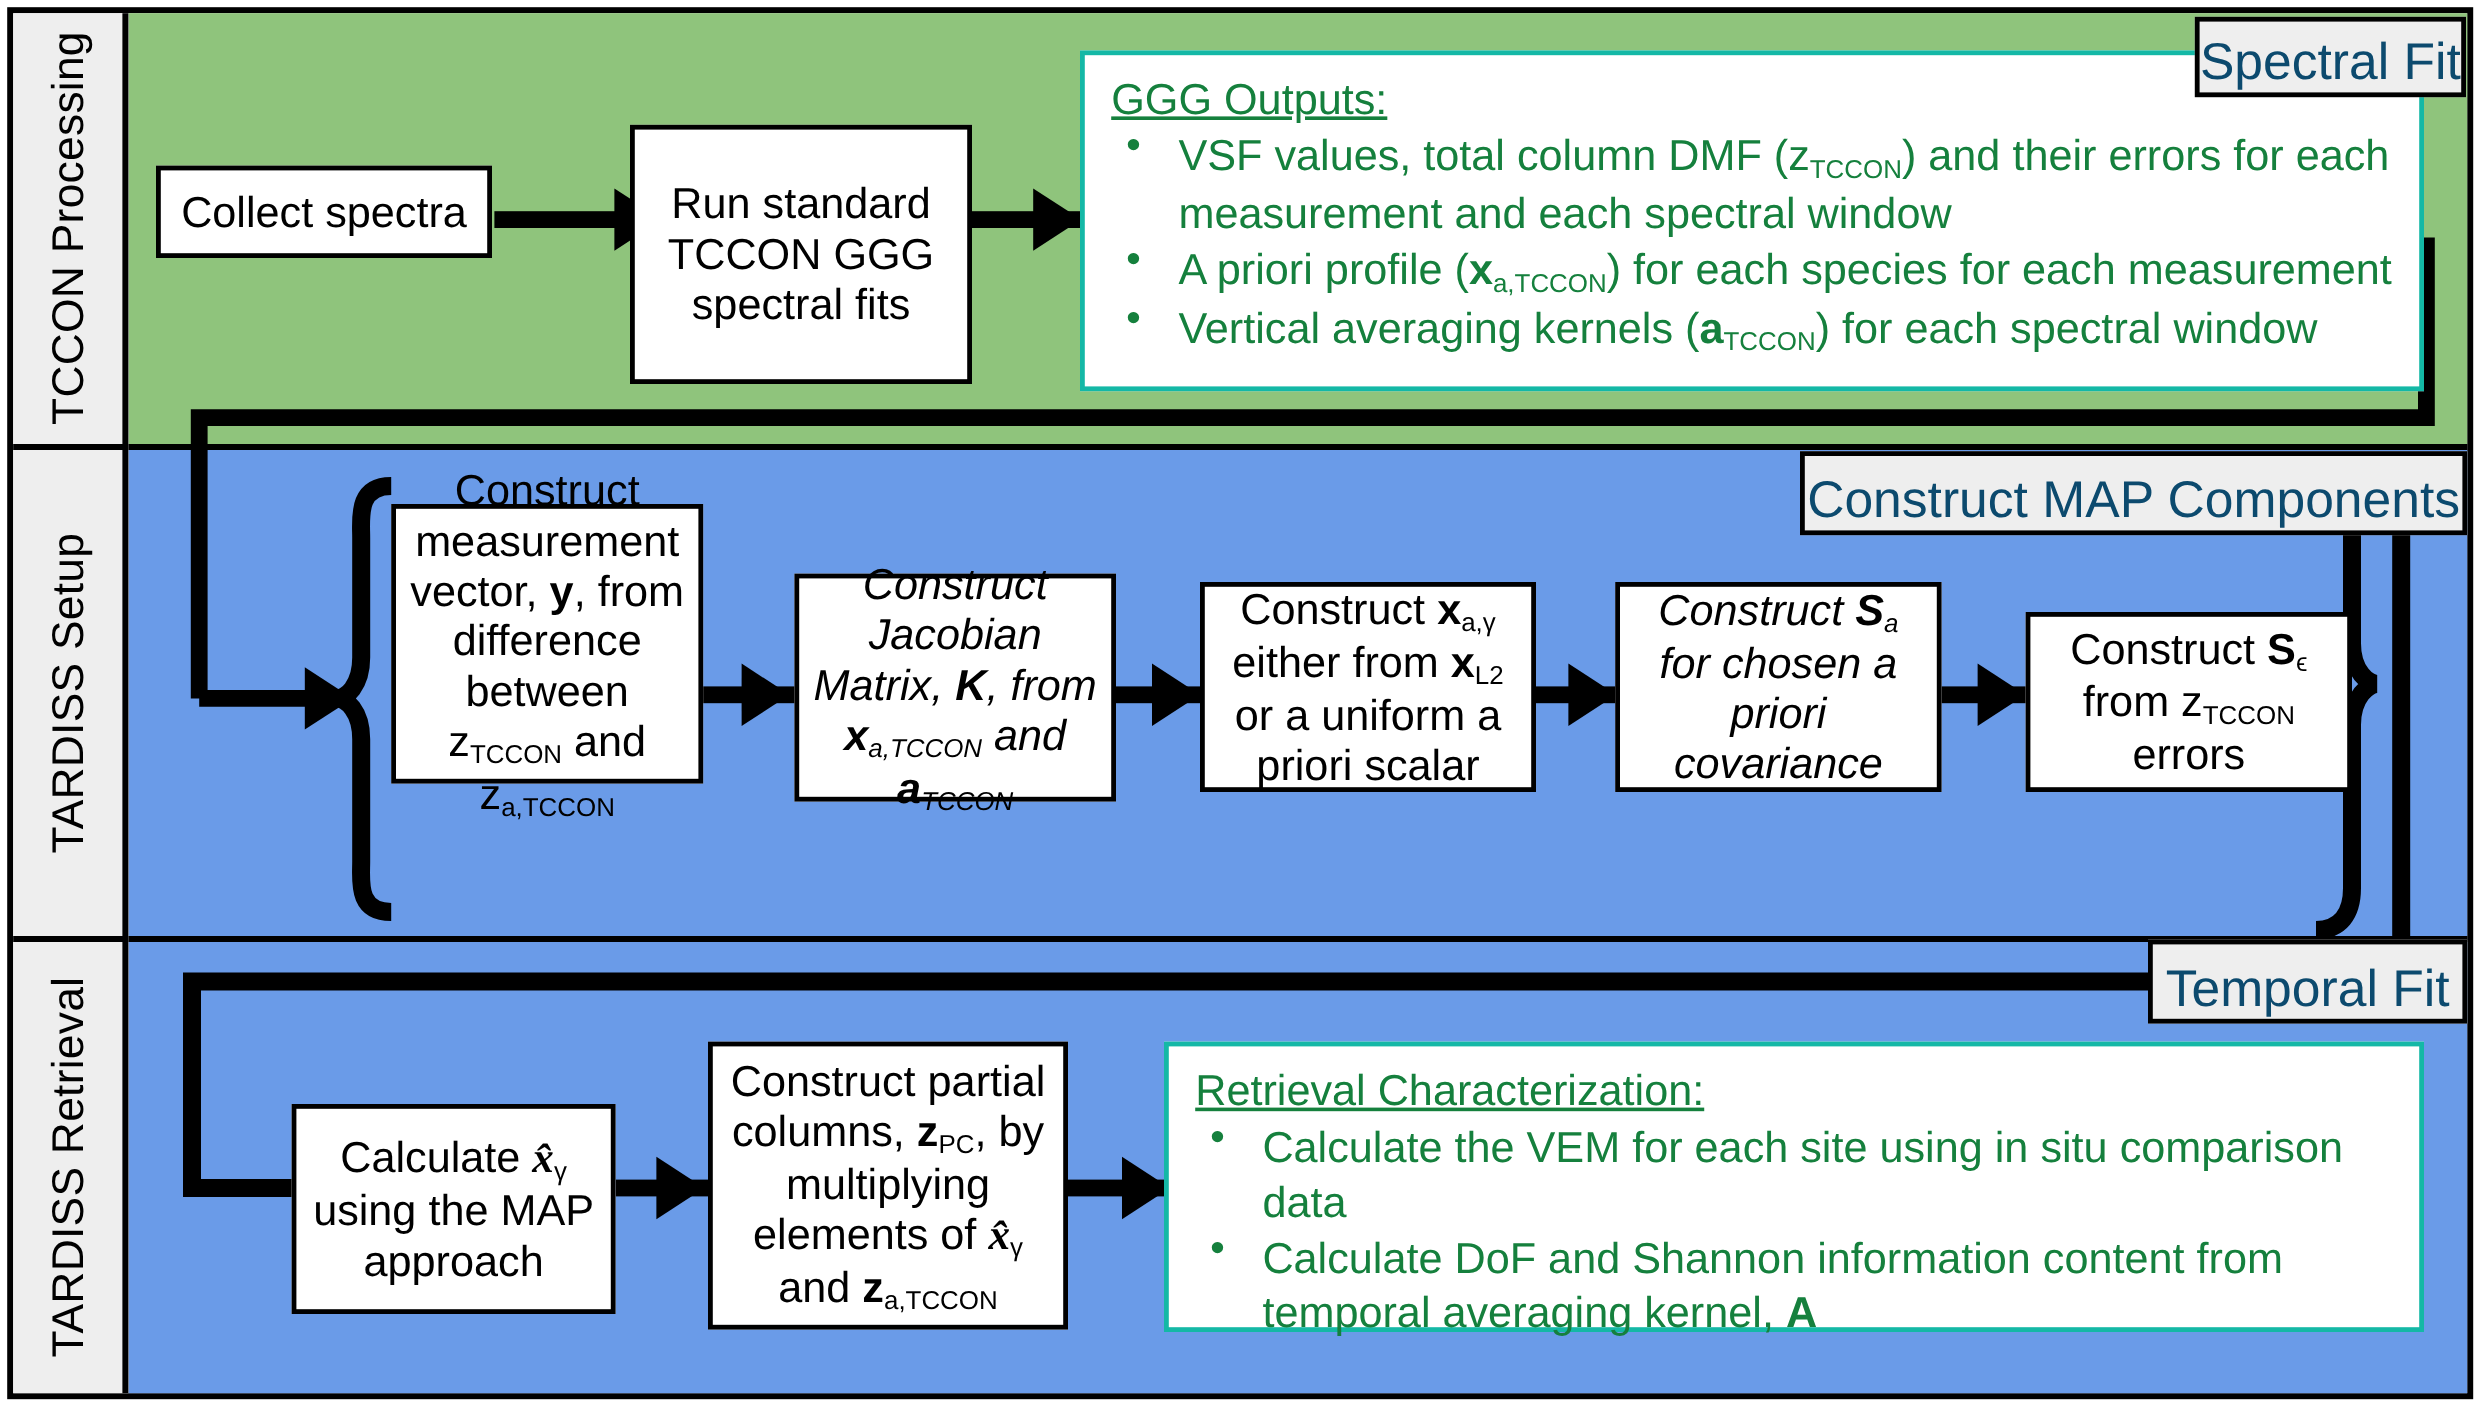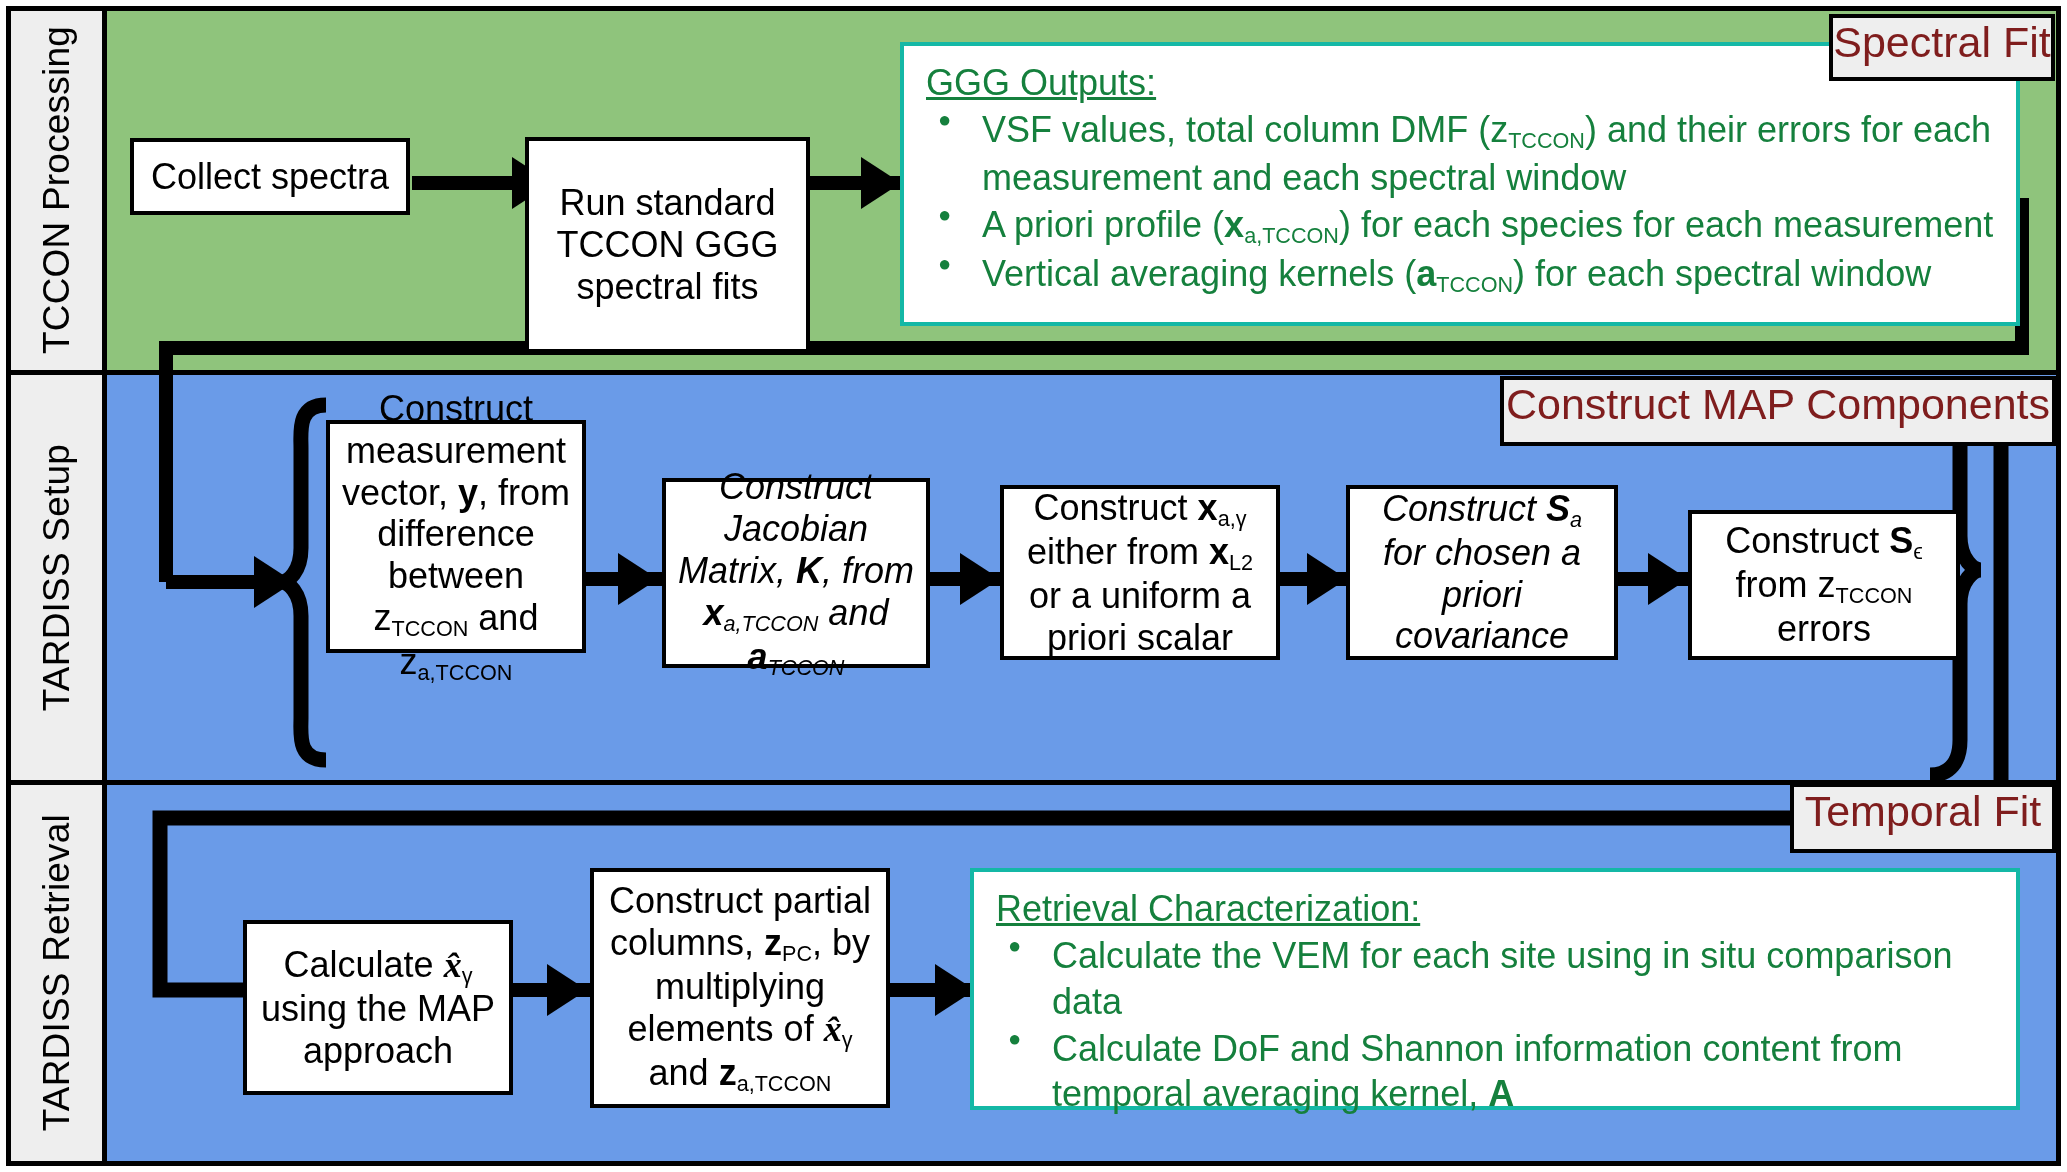--- a/index.html
+++ b/index.html
@@ -14,21 +14,21 @@
         border-right:5px solid #000;display:flex;align-items:center;justify-content:center;}
   .rail span{writing-mode:vertical-rl;transform:rotate(180deg);font-size:37px;color:#000;white-space:nowrap;letter-spacing:.2px;}
   .rail-sep{position:absolute;left:11px;width:96px;height:5px;background:#000;}
 
   
   .band{position:absolute;left:107px;width:1949px;box-sizing:border-box;}
   .band-sep{position:absolute;left:107px;width:1949px;height:5px;background:#000;z-index:4;}
 
   
   .stage-label{position:absolute;background:#eeeeee;border:4px solid #000;box-sizing:border-box;
-               display:flex;align-items:flex-start;justify-content:center;font-size:43px;color:#7f1d1d;
+               display:flex;align-items:flex-end;justify-content:center;font-size:43px;color:#0c4a6e;
                padding:0 0;z-index:30;white-space:nowrap;}
 
   
   .box{position:absolute;background:#fff;border:4px solid #000;box-sizing:border-box;
        display:flex;align-items:center;justify-content:center;text-align:center;
        font-size:36px;line-height:1.16;color:#000;z-index:20;padding:4px 8px;}
   .box .inner{width:100%;}
 
   
   .listbox{position:absolute;background:#fff;border:4px solid #14b8a6;box-sizing:border-box;
@@ -114,21 +114,21 @@
   <div class="ln" style="left:513px;top:983px;width:78px;height:14px;"></div>
   <div class="arrow arrow-r" style="left:547px;top:964px;"></div>
 
   <div class="ln" style="left:890px;top:983px;width:90px;height:14px;"></div>
   <div class="arrow arrow-r" style="left:935px;top:964px;"></div>
 
   <div class="box" style="left:130px;top:138px;width:280px;height:77px;">
     <span class="inner">Collect spectra</span>
   </div>
 
-  <div class="box" style="left:525px;top:104px;width:285px;height:216px;margin-top:33px;">
+  <div class="box" style="left:525px;top:104px;width:285px;height:216px;">
     <span class="inner">Run standard TCCON GGG spectral fits</span>
   </div>
 
   <div class="listbox" style="left:900px;top:42px;width:1120px;height:284px;">
     <span class="head">GGG Outputs:</span>
     <ul>
       <li>VSF values, total column DMF (z<sub>TCCON</sub>) and their errors for each measurement and each spectral window</li>
       <li>A priori profile (<b>x</b><sub>a,TCCON</sub>) for each species for each measurement</li>
       <li>Vertical averaging kernels (<b>a</b><sub>TCCON</sub>) for each spectral window</li>
     </ul>

